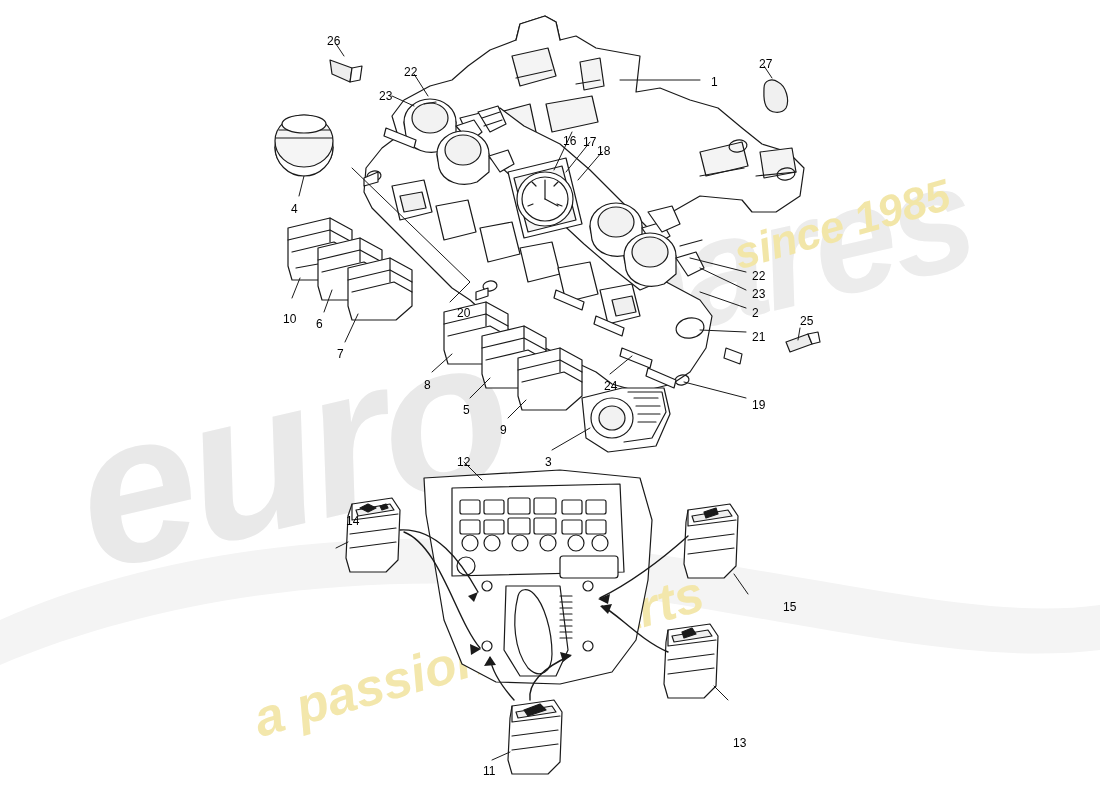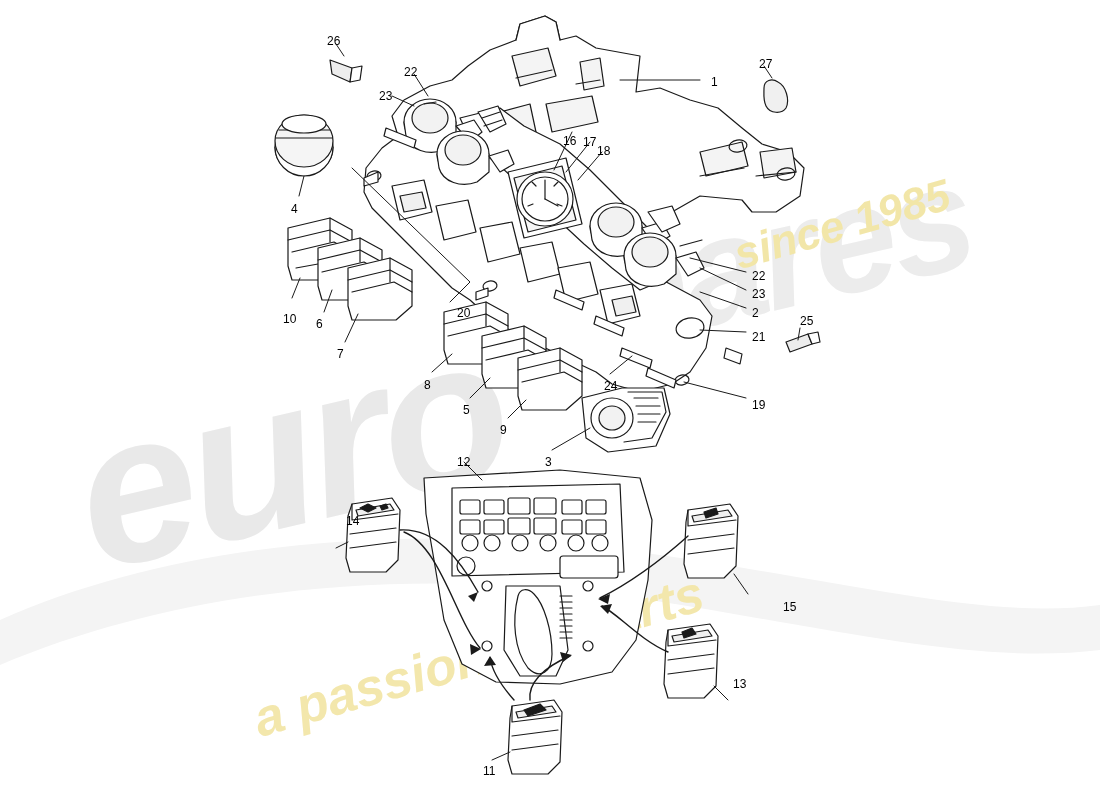--- a/index.html
+++ b/index.html
@@ -417,16 +417,16 @@
   <div class="lbl" style="left:800px;  top:315px;">25</div>
   <div class="lbl" style="left:424px;  top:379px;">8</div>
   <div class="lbl" style="left:463px;  top:404px;">5</div>
   <div class="lbl" style="left:500px;  top:424px;">9</div>
   <div class="lbl" style="left:604px;  top:380px;">24</div>
   <div class="lbl" style="left:752px;  top:399px;">19</div>
   <div class="lbl" style="left:545px;  top:456px;">3</div>
   <div class="lbl" style="left:457px;  top:456px;">12</div>
   <div class="lbl" style="left:325px;  top:515px;margin-left:21px;">14</div>
   <div class="lbl" style="left:751px;  top:601px;margin-left:32px;">15</div>
-  <div class="lbl" style="left:733px;  top:678px;">13</div>
+  <div class="lbl" style="left:733px;  top:737px;">13</div>
   <div class="lbl" style="left:483px;  top:765px;">11</div>
 
 </div>
 
 </body></html>

